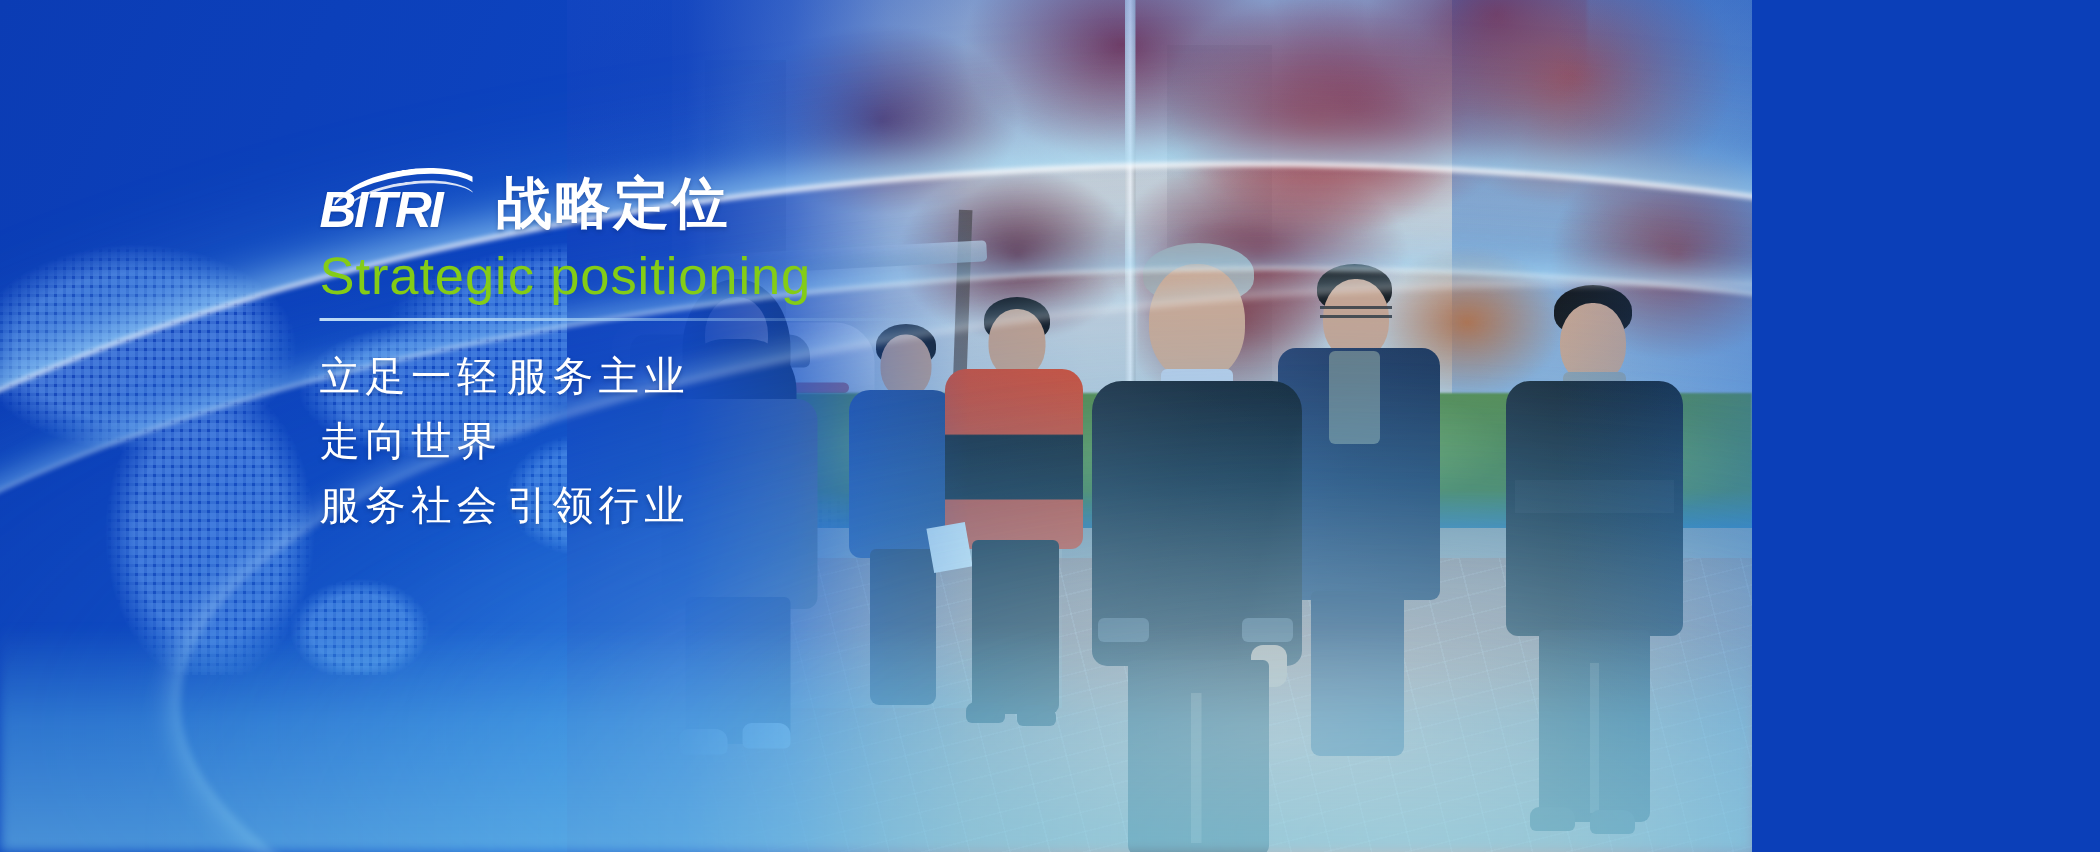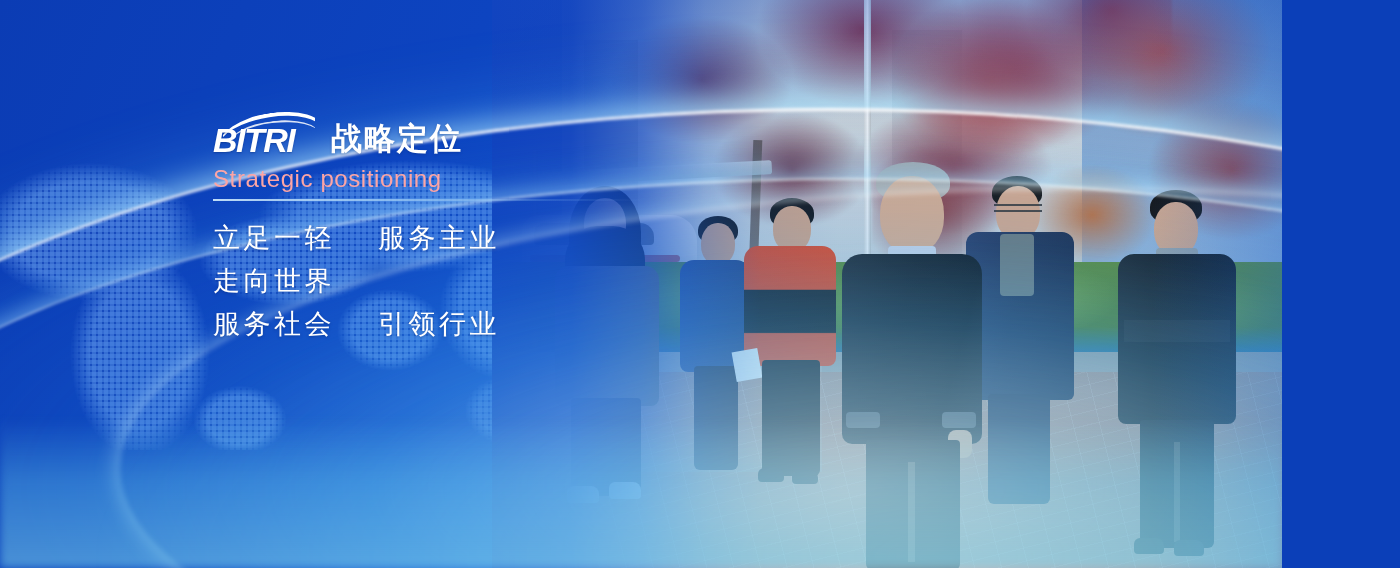--- a/index.html
+++ b/index.html
@@ -3,21 +3,21 @@
 <meta charset="utf-8">
 <title>BITRI Strategic Positioning Banner</title>
 <style>
   * { margin:0; padding:0; box-sizing:border-box; }
   html,body{
     width:1400px; height:568px; overflow:hidden;
     background:#0b3fb8;
     font-family:"Liberation Sans","DejaVu Sans",sans-serif;
   }
   .banner{
-    position:relative; width:1282px; height:568px; overflow:hidden;
+    position:relative; width:1168px; height:568px; overflow:hidden;
     background:#0c40bb;
   }
 
   
   .bg-base{
     position:absolute; inset:0;
     background:
       radial-gradient(ellipse 900px 520px at 120% 8%,  rgba(40,120,220,.55) 0%, rgba(40,120,220,0) 62%),
       linear-gradient(115deg, #0b3cb4 0%, #0d44c0 32%, #1155cf 58%, #1664d8 78%, #1b72de 100%);
   }
@@ -359,38 +359,38 @@
     transform:rotate(-7deg);
   }
   .logo-text{
     position:absolute; left:0; bottom:-1px;
     font-family:"Liberation Sans","DejaVu Sans",sans-serif;
     font-size:34px; font-weight:bold; font-style:italic;
     letter-spacing:-1.5px; color:#ffffff; line-height:1;
     text-shadow:0 1px 2px rgba(0,30,90,.35);
   }
   .title-cn{
-    font-size:31px; font-weight:bold; color:#ffffff;
+    font-size:37px; font-weight:bold; color:#ffffff;
     letter-spacing:2px; line-height:1; padding-bottom:2px;
     text-shadow:0 1px 3px rgba(0,30,90,.30);
   }
 
   .subtitle{
     margin-top:10px;
-    font-size:24px; color:#fca5a5; letter-spacing:.6px; line-height:1.1;
+    font-size:35px; color:#84cc16; letter-spacing:.6px; line-height:1.1;
     font-weight:400;
   }
   .rule{
     margin-top:7px; width:430px; height:2px;
     background:linear-gradient(90deg, rgba(200,228,250,.95) 0%, rgba(170,212,246,.70) 40%, rgba(150,200,242,.18) 78%, rgba(150,200,242,0) 100%);
   }
 
   .slogans{ margin-top:16px; }
   .slogan-line{
-    display:flex; gap:40px;
+    display:flex; 
     font-size:27px; color:#ffffff; letter-spacing:3.5px;
     line-height:43px; white-space:nowrap;
     text-shadow:0 1px 3px rgba(0,28,86,.35);
   }
   .slogan-col{ min-width:125px; }
 </style>
 </head>
 <body>
 
 <div class="banner">

